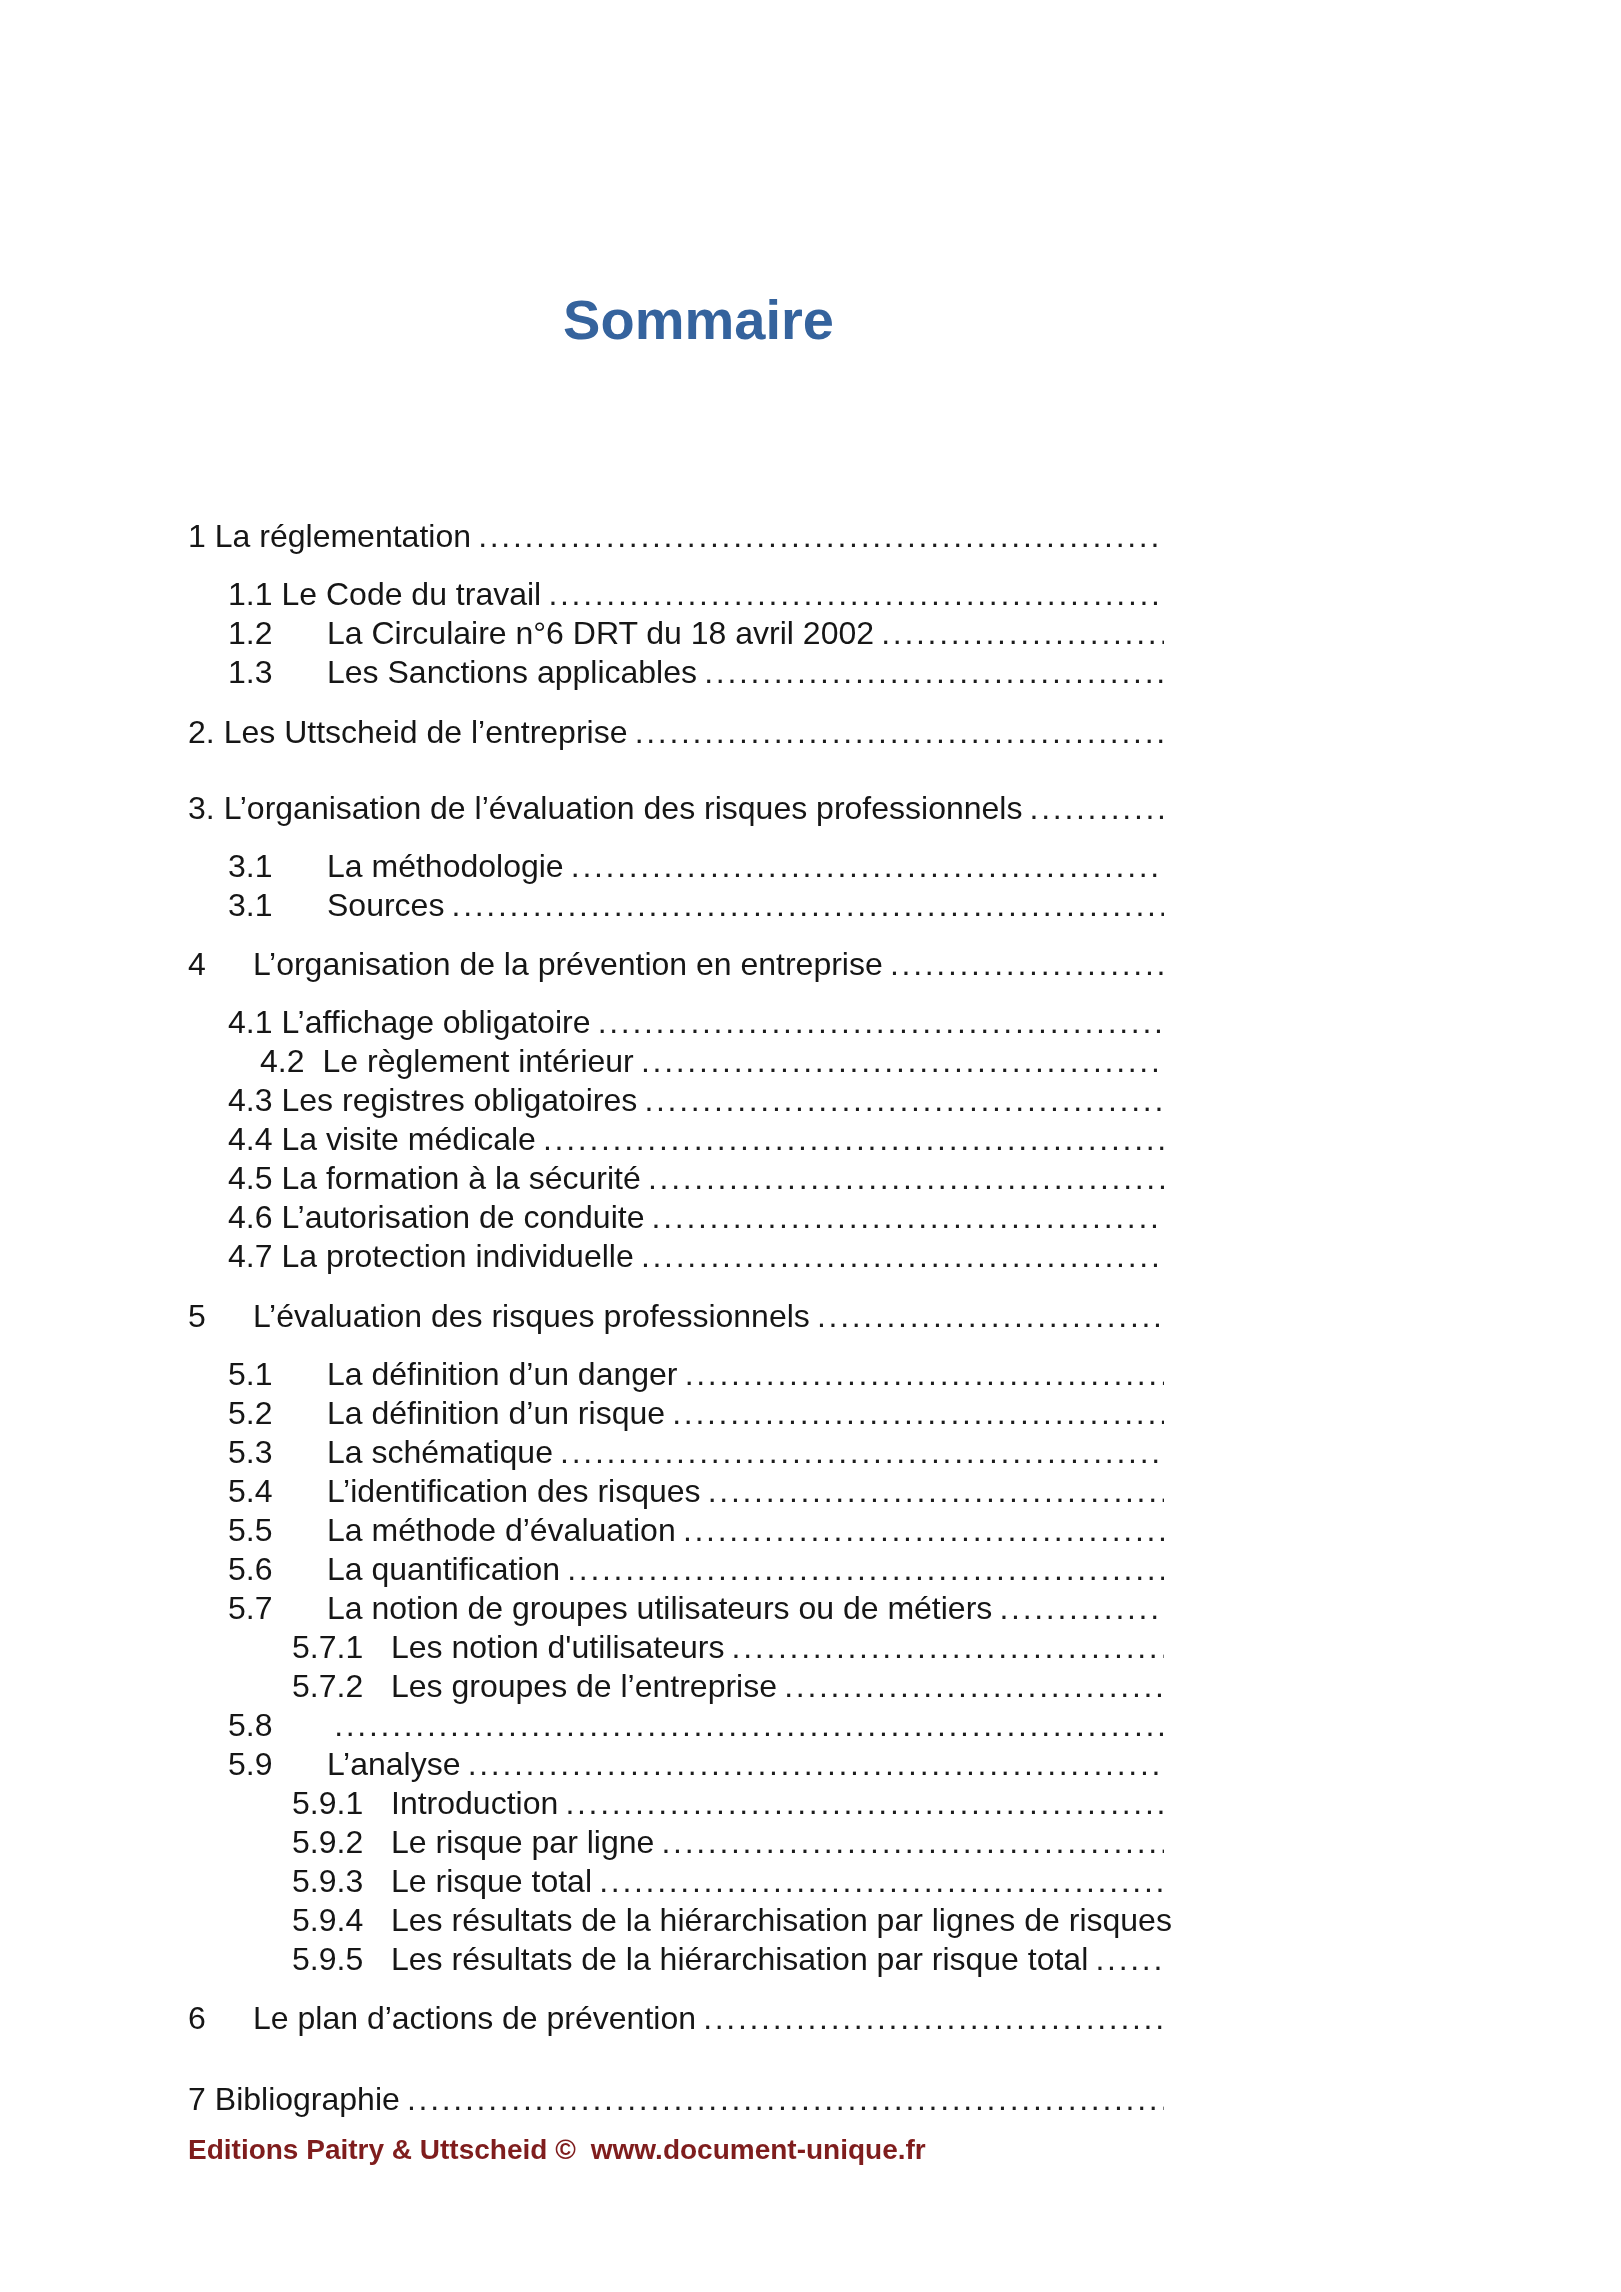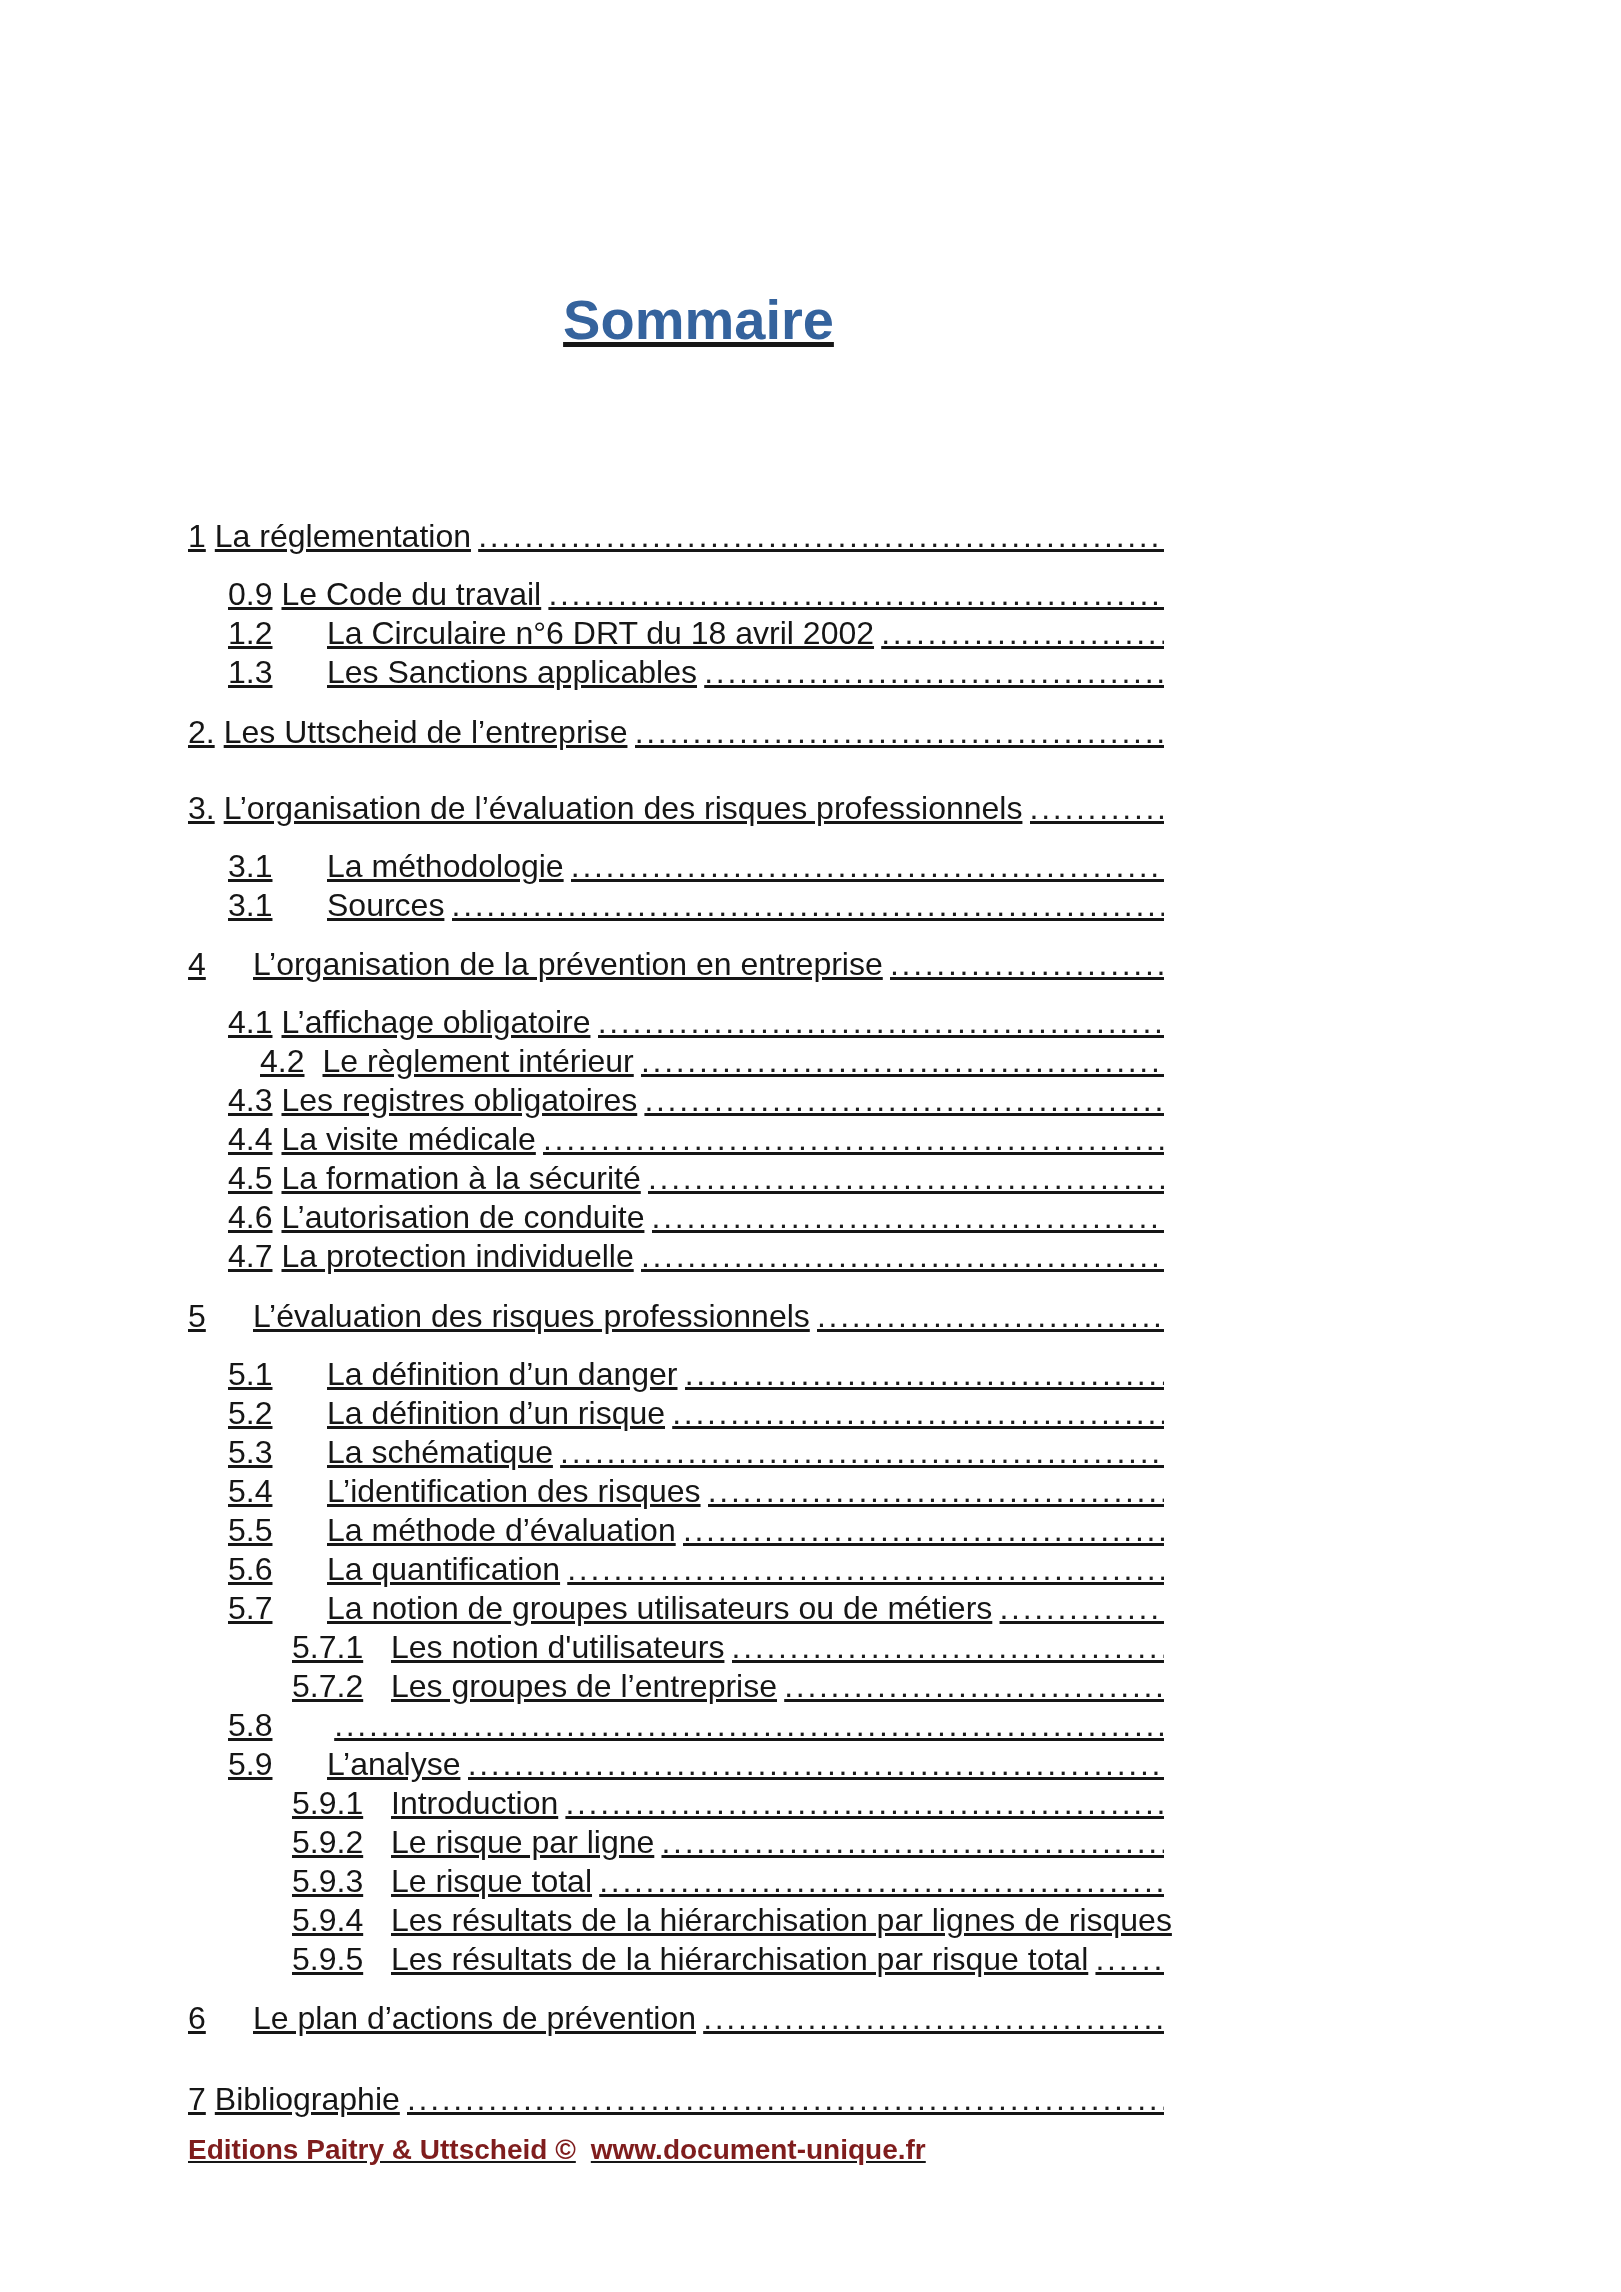--- a/index.html
+++ b/index.html
@@ -4,21 +4,20 @@
 <style>
   html,body{margin:0;padding:0;background:#ffffff;}
   .page{
     position:relative;
     width:1344px;
     height:2293px;
     background:#ffffff;
     overflow:hidden;
     font-family:"Liberation Sans","DejaVu Sans",sans-serif;
     color:#161616;
-    text-decoration:underline;
   }
   .content{
     padding:0 180px 0 188px;
   }
   h1.doc-title{
     margin:288px 0 0 45px;
     text-align:center;
     font-size:56px;
     line-height:64px;
     font-weight:bold;
@@ -82,21 +81,21 @@
 <div class="page">
   <div class="content">
     <h1 class="doc-title" style="color: rgb(53, 99, 157);">Sommaire</h1>
     <div class="toc" id="toc">
         <div class="toc-row lvl1">
       <span class="num">1</span>
       <span class="ttl">La réglementation</span>
       <span class="leader"></span>
     </div>
         <div class="toc-row lvl2" style="margin-top: 19px;">
-      <span class="num">0.9</span>
+      <span class="num">1.1</span>
       <span class="ttl">Le Code du travail</span>
       <span class="leader"></span>
     </div>
         <div class="toc-row lvl2 tab">
       <span class="num">1.2</span>
       <span class="ttl">La Circulaire n°6 DRT du 18 avril 2002</span>
       <span class="leader"></span>
     </div>
         <div class="toc-row lvl2 tab">
       <span class="num">1.3</span>

